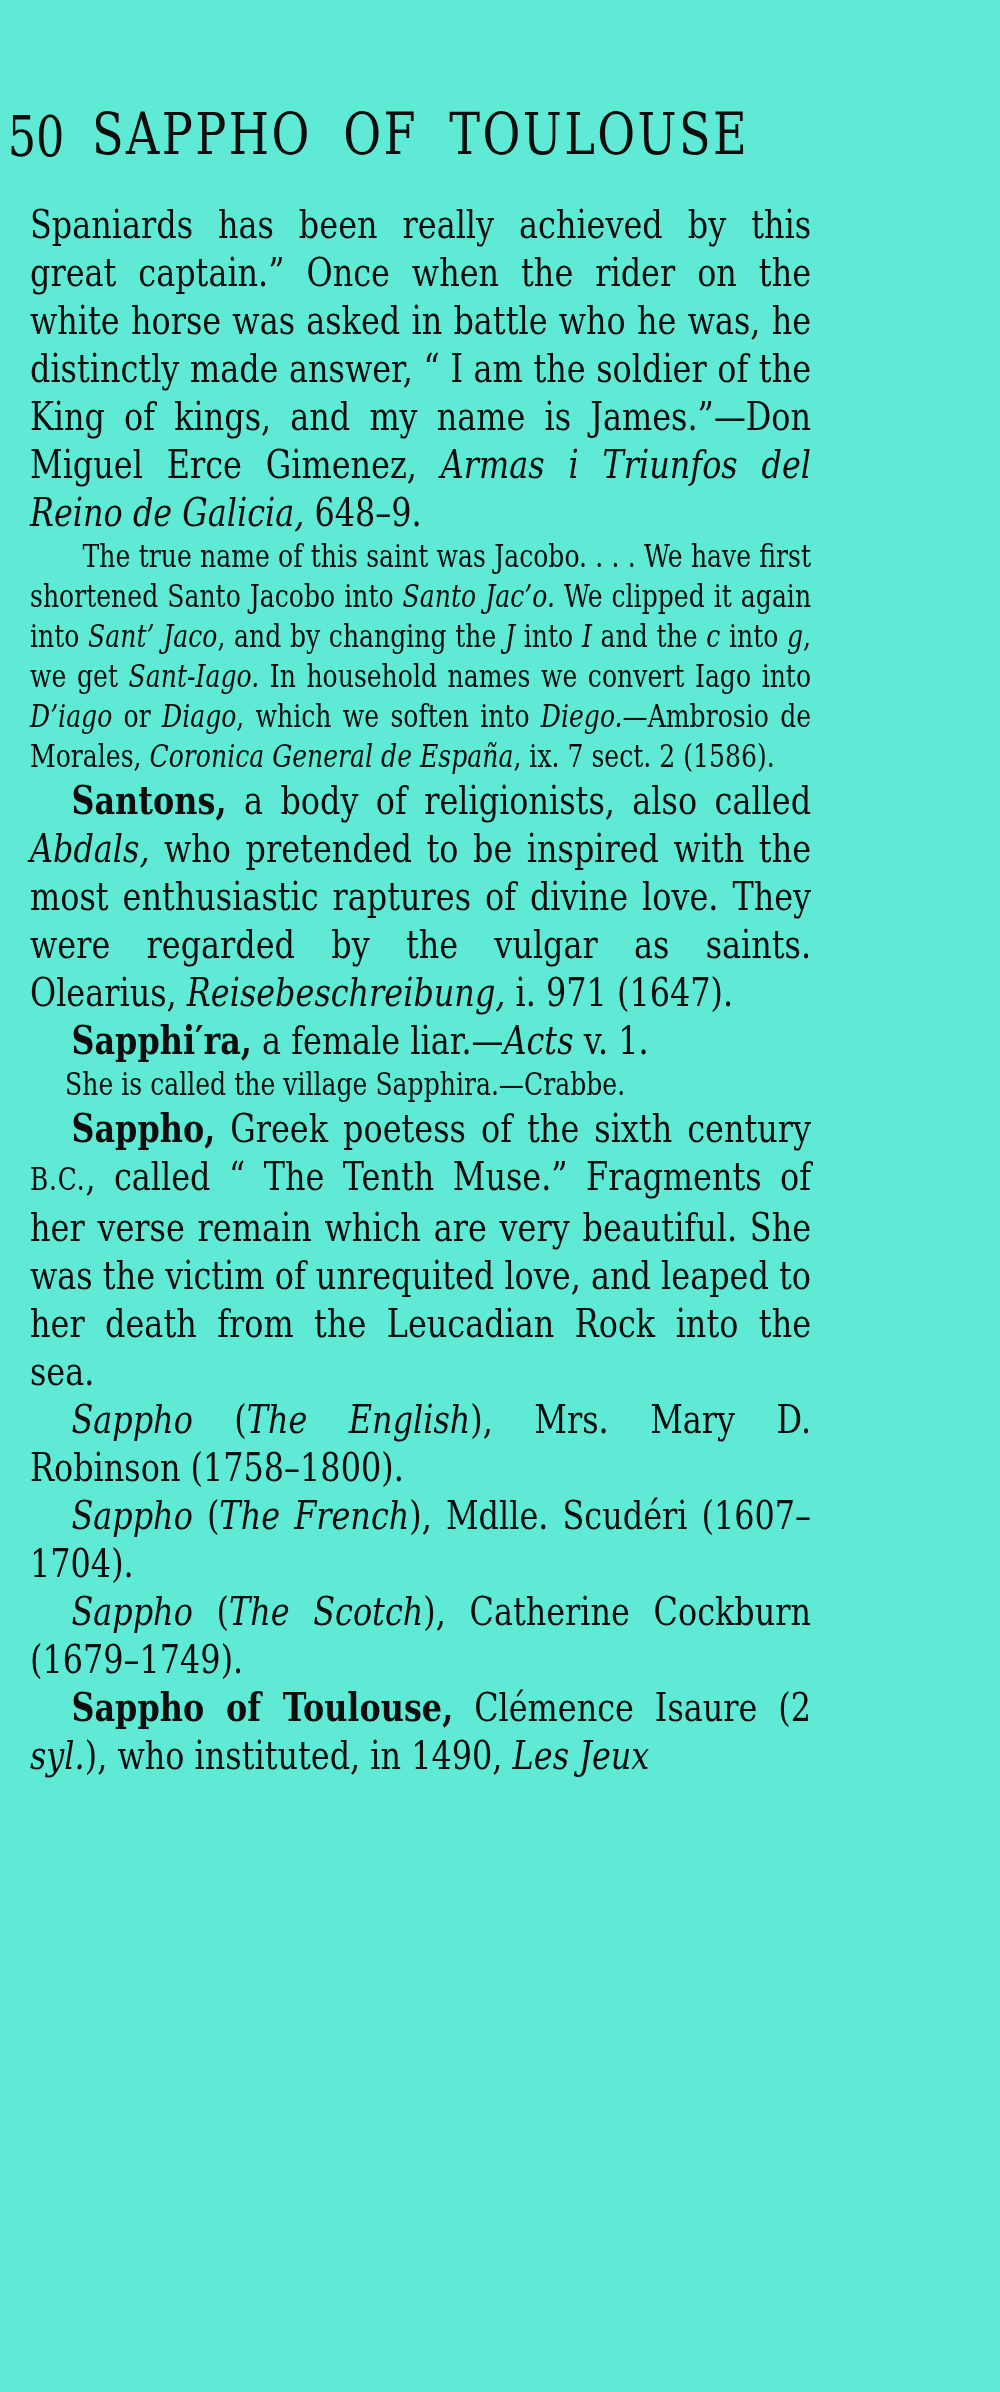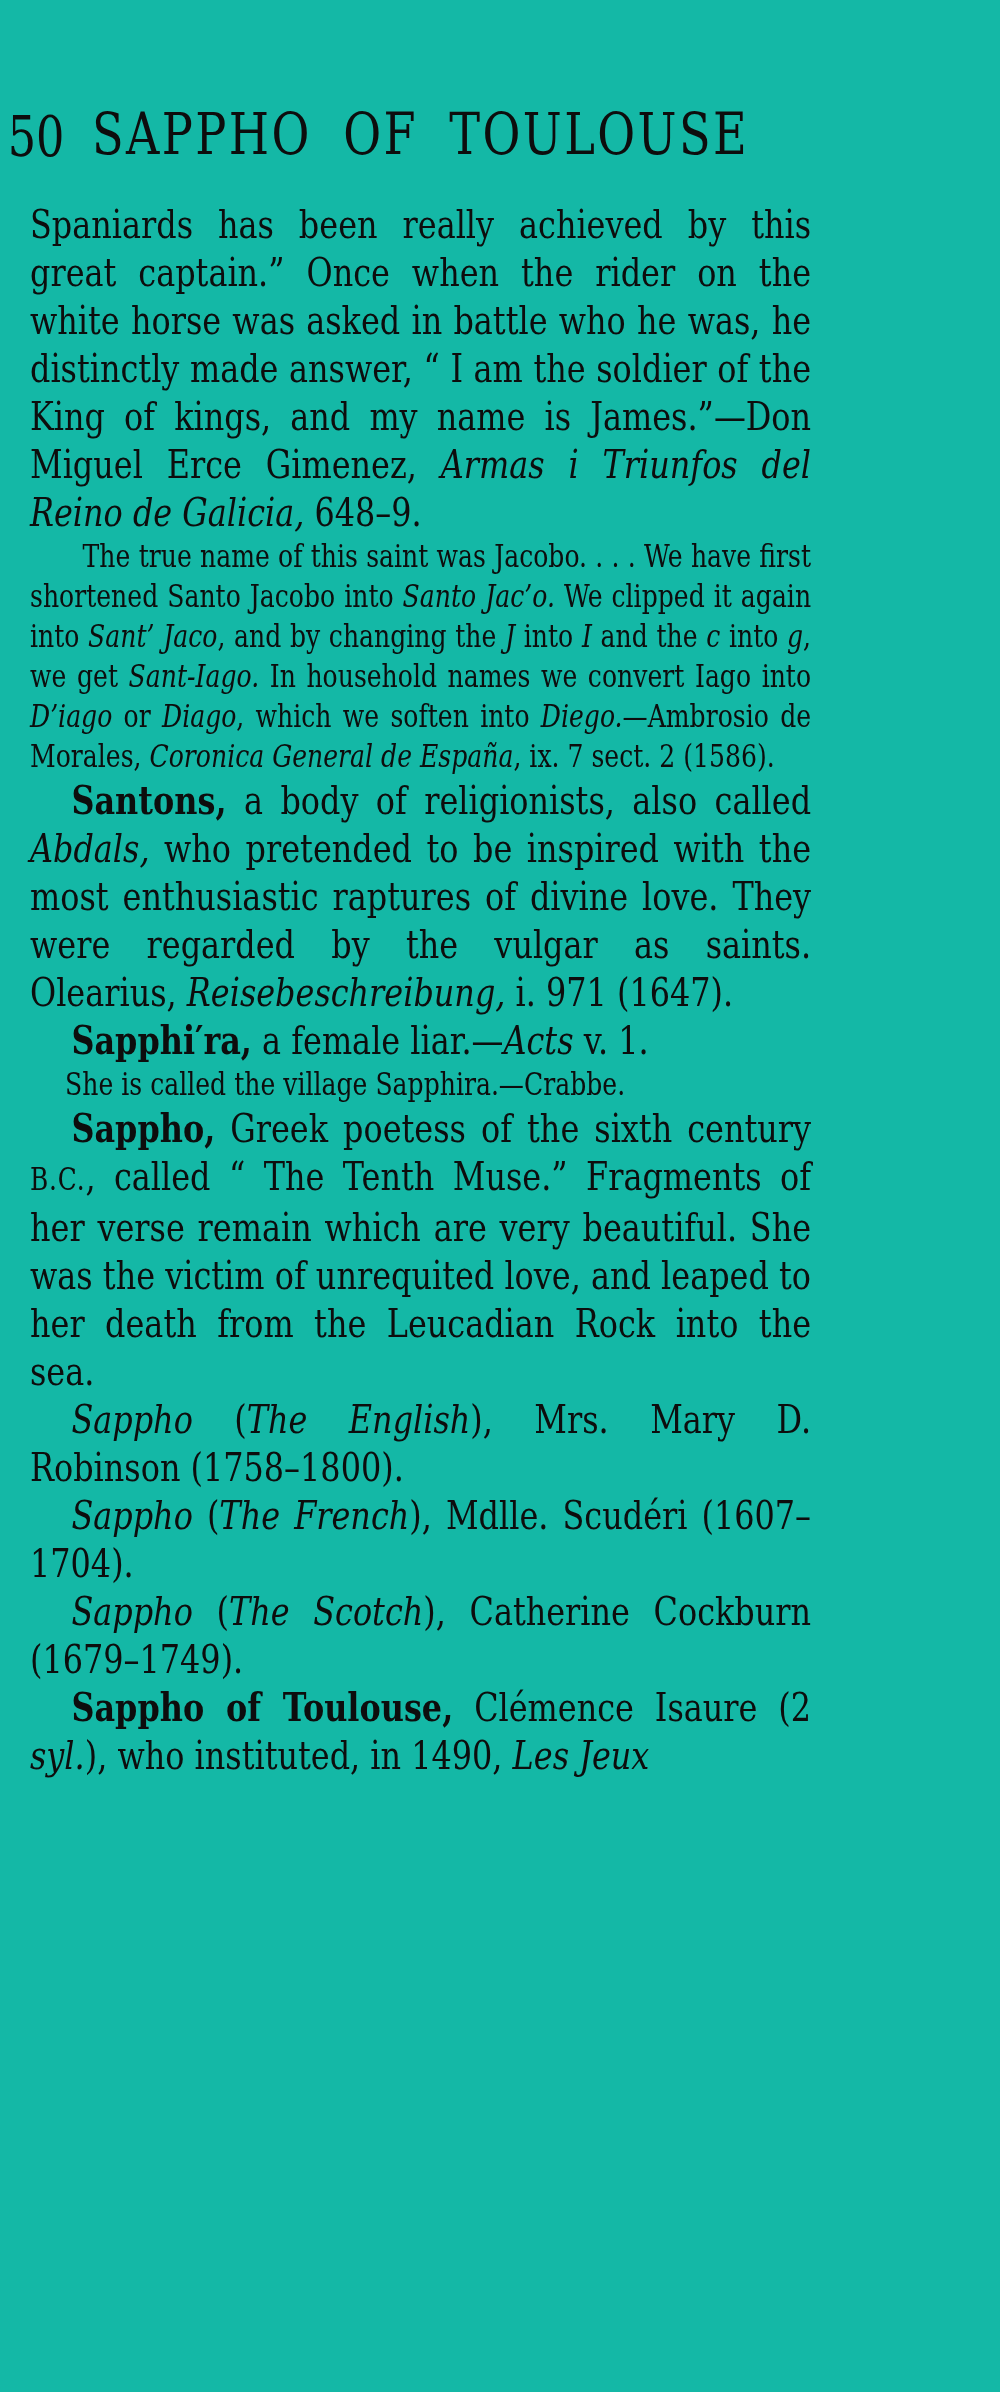--- a/index.html
+++ b/index.html
@@ -9,21 +9,21 @@
   }
   body {
     width: 1000px;
     height: 2392px;
     overflow: hidden;
   }
   .page {
     position: relative;
     width: 1000px;
     height: 2392px;
-    background: #14b8a6;
+    background: #5eead4;
     color: #0d0d0d;
     font-family: "DejaVu Serif", "Liberation Serif", serif;
   }
   
   .running-head {
     position: absolute;
     top: 102px;
     left: 30px;
     width: 980px;
     transform: scaleX(0.797);

